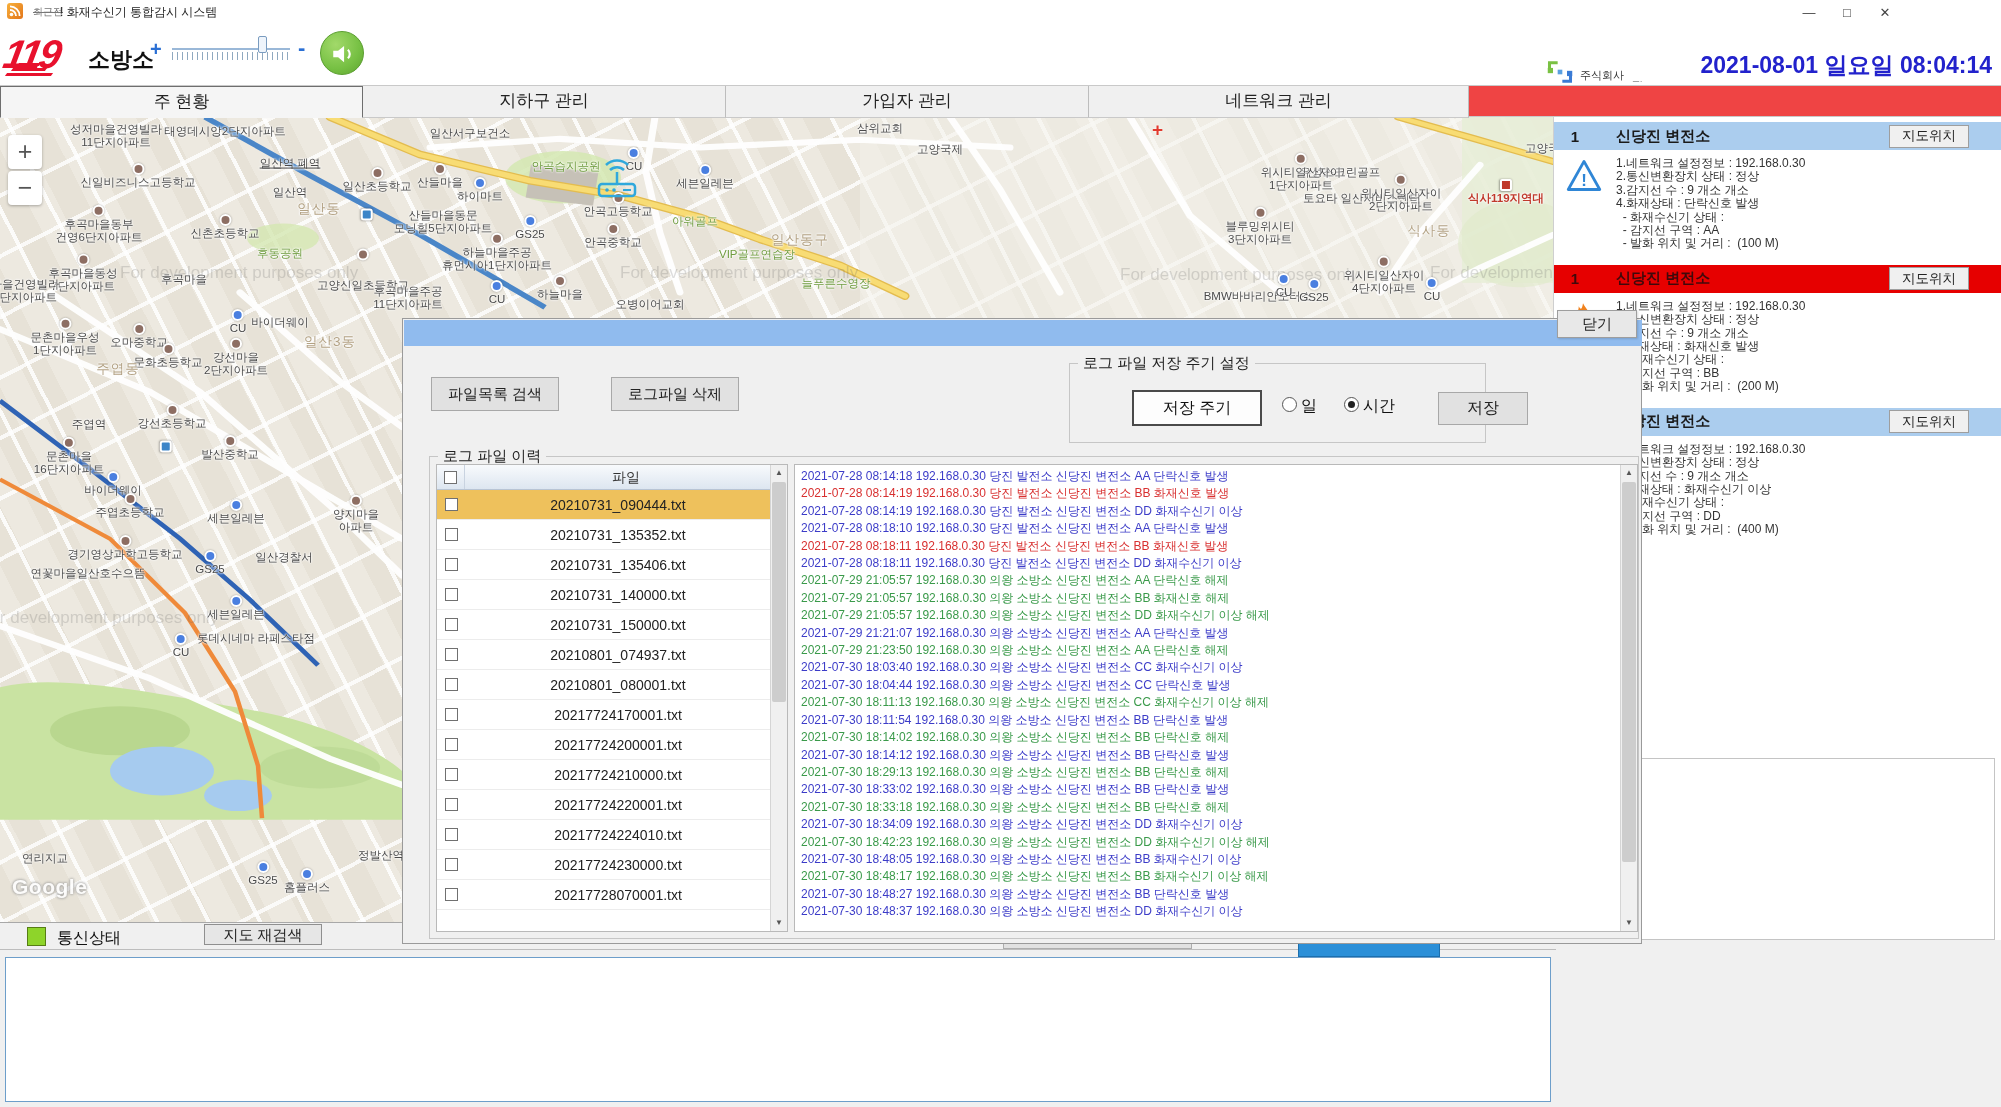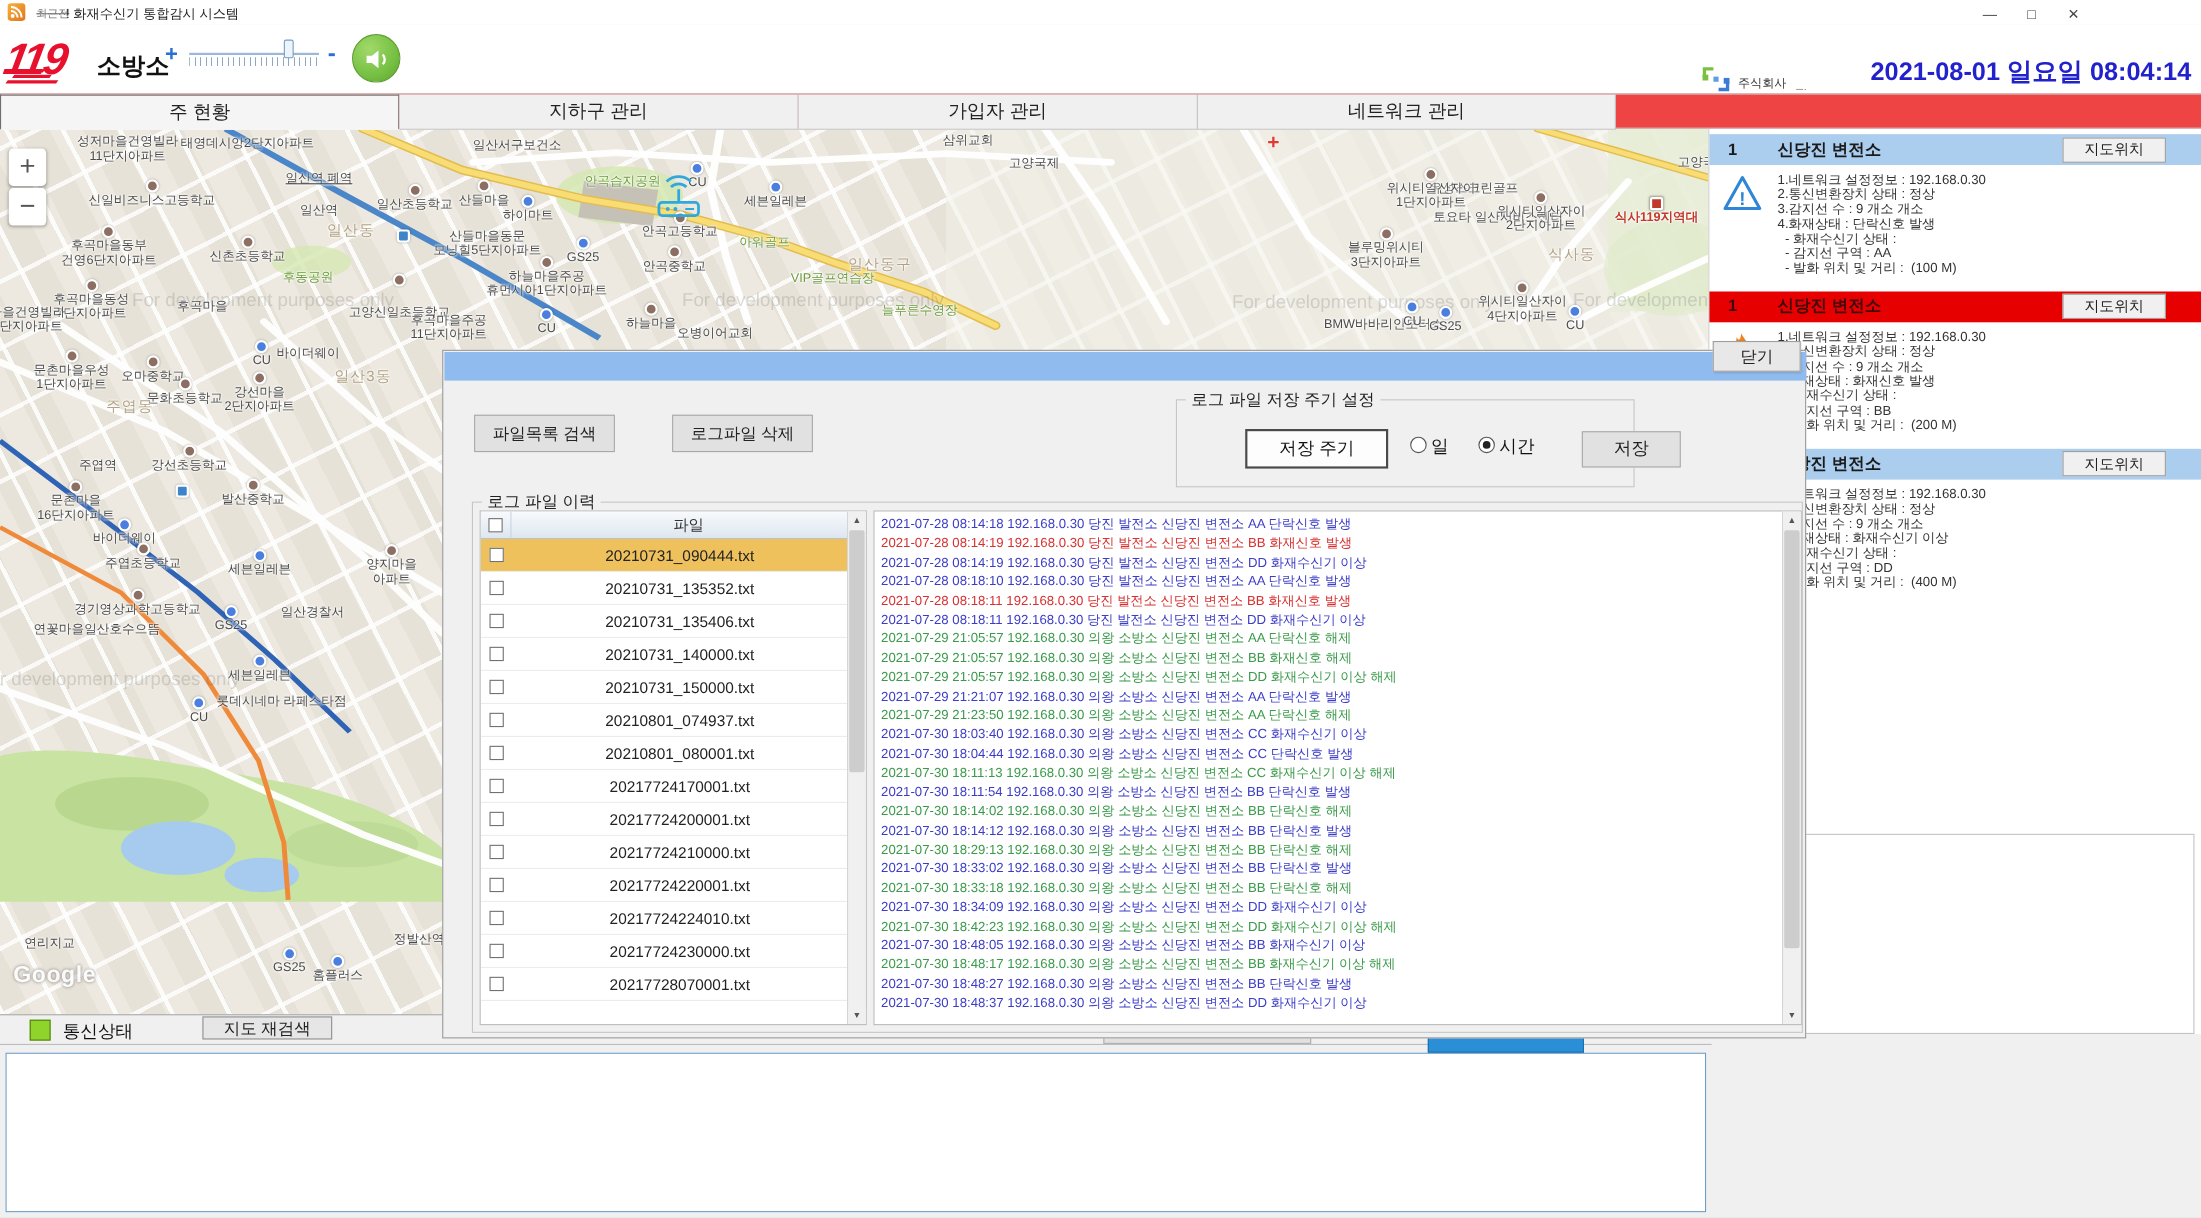--- a/index.html
+++ b/index.html
@@ -76,33 +76,33 @@
 
   
   .panel{position:absolute;left:1553px;top:117px;width:448px;height:823px;background:#fff;z-index:2;
     border-left:1px solid #cfcfcf;padding-top:5px;}
   .card{margin:0 0 6px 0;}
   .card-head{height:28px;display:flex;align-items:center;}
   .sev-warning .card-head{background:#abcdee;} .sev-fire .card-head{background:#e60000;}
   .card-num{width:42px;text-align:center;font-size:15px;font-weight:bold;color:#1a1a1a;}
   .sev-fire .card-num,.sev-fire .card-title{color:#40090b;}
   .card-title{flex:1;font-size:15px;font-weight:bold;color:#1a1a1a;padding-left:20px;}
-  .card-btn{width:94px;height:23px;margin-right:32px;background:#f0f0f0;border:1px solid #9e9e9e;
+  .card-btn{width:80px;height:23px;margin-right:32px;background:#f0f0f0;border:1px solid #9e9e9e;
     font-size:13.5px;color:#222;cursor:pointer;}
   .card-body{position:relative;padding:7px 4px 8px 62px;}
   .card-icon{position:absolute;left:12px;top:8px;width:36px;height:36px;}
   .card-line{font-size:12px;line-height:13.4px;color:#333;white-space:pre;}
   .panel-emptybox{position:absolute;left:7px;top:641px;width:434px;height:182px;background:#fff;border:1px solid #c4c4c4;}
 
   
   .bottombar{position:absolute;left:0;top:922px;width:1556px;height:28px;background:#f0f0f0;
     border-top:1px solid #a8a8a8;border-bottom:1px solid #bdbdbd;z-index:2;}
   .led{position:absolute;left:27px;top:4px;width:19px;height:19px;background:#8ed42a;border:1px solid #567d14;}
   .commlabel{position:absolute;left:57px;top:5px;font-size:16px;color:#111;}
-  .rescanbtn{position:absolute;left:184px;top:1px;width:118px;height:21px;background:#e6e6e6;
+  .rescanbtn{position:absolute;left:204px;top:1px;width:118px;height:21px;background:#e6e6e6;
     border:1px solid #8f8f8f;font-size:15px;color:#222;cursor:pointer;}
   .bottomarea{position:absolute;left:0;top:950px;width:2001px;height:157px;background:#f0f0f0;z-index:2;}
   .outputbox{position:absolute;left:5px;top:7px;width:1546px;height:145px;background:#fff;border:1px solid #6d9eca;}
   .ghost-gray{position:absolute;left:1003px;top:938px;width:189px;height:11px;background:#e1e1e1;border:1px solid #adadad;z-index:3;}
   .ghost-blue{position:absolute;left:1298px;top:940px;width:142px;height:17px;background:#2b8fd8;border:1px solid #1b6fae;z-index:3;}
 
   
   .dialog{position:absolute;left:402px;top:318px;width:1240px;height:626px;background:#f0f0f0;
     border:1px solid #9a9a9a;z-index:5;}
   .dlg-titlebar{position:absolute;left:1px;top:1px;width:1238px;height:26px;background:#90bbee;}
@@ -392,21 +392,21 @@
         <div class="mlabel c-dark" style="left: 613px; top: 119px;">
           <span class="mic school"></span>
           <div>안곡중학교</div>
         </div>
         <div class="mlabel c-green" style="left: 757px; top: 137px;">
           <div>VIP골프연습장</div>
         </div>
         <div class="mlabel c-district" style="left: 800px; top: 123px;">
           <div>일산동구</div>
         </div>
-        <div class="mlabel c-dark" style="left: 560px; top: 171px; margin-left: 32px;">
+        <div class="mlabel c-dark" style="left: 560px; top: 171px;">
           <span class="mic home"></span>
           <div>하늘마을</div>
         </div>
         <div class="mlabel c-dark" style="left: 497px; top: 176px;">
           <span class="mic cart"></span>
           <div>CU</div>
         </div>
         <div class="mlabel c-dark" style="left: 650px; top: 187px;">
           <div>오병이어교회</div>
         </div>

